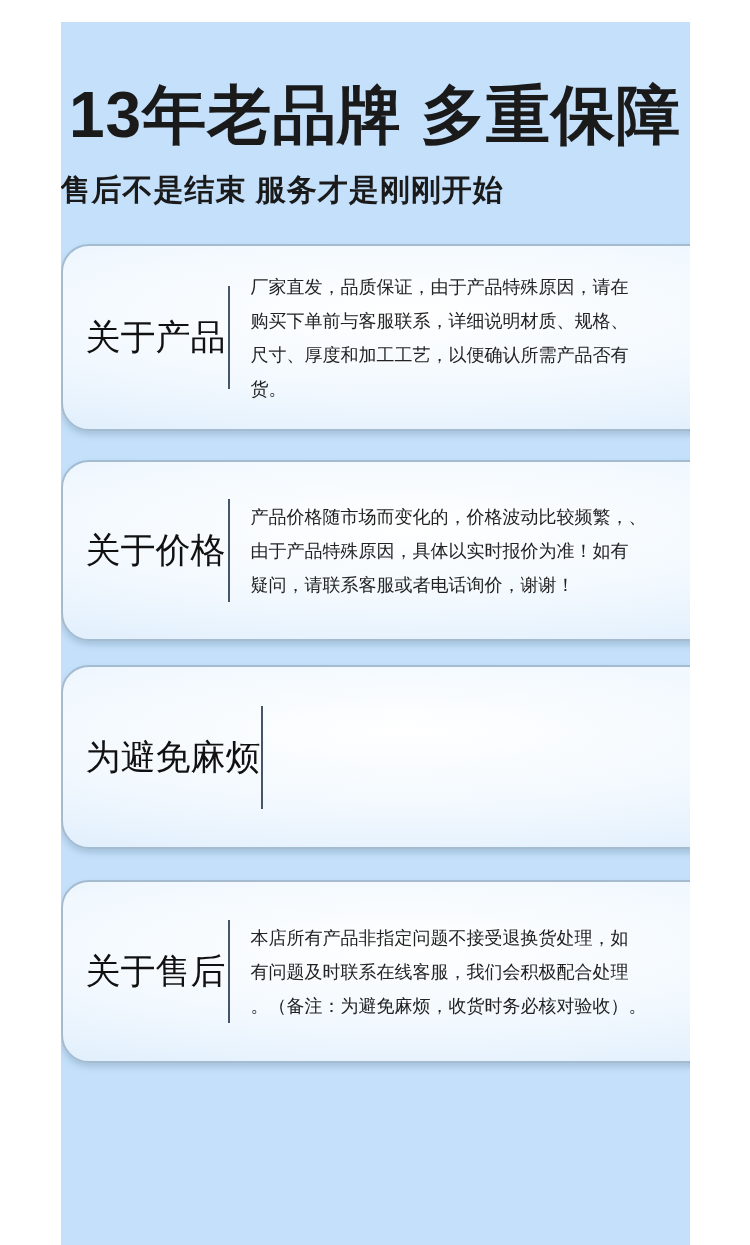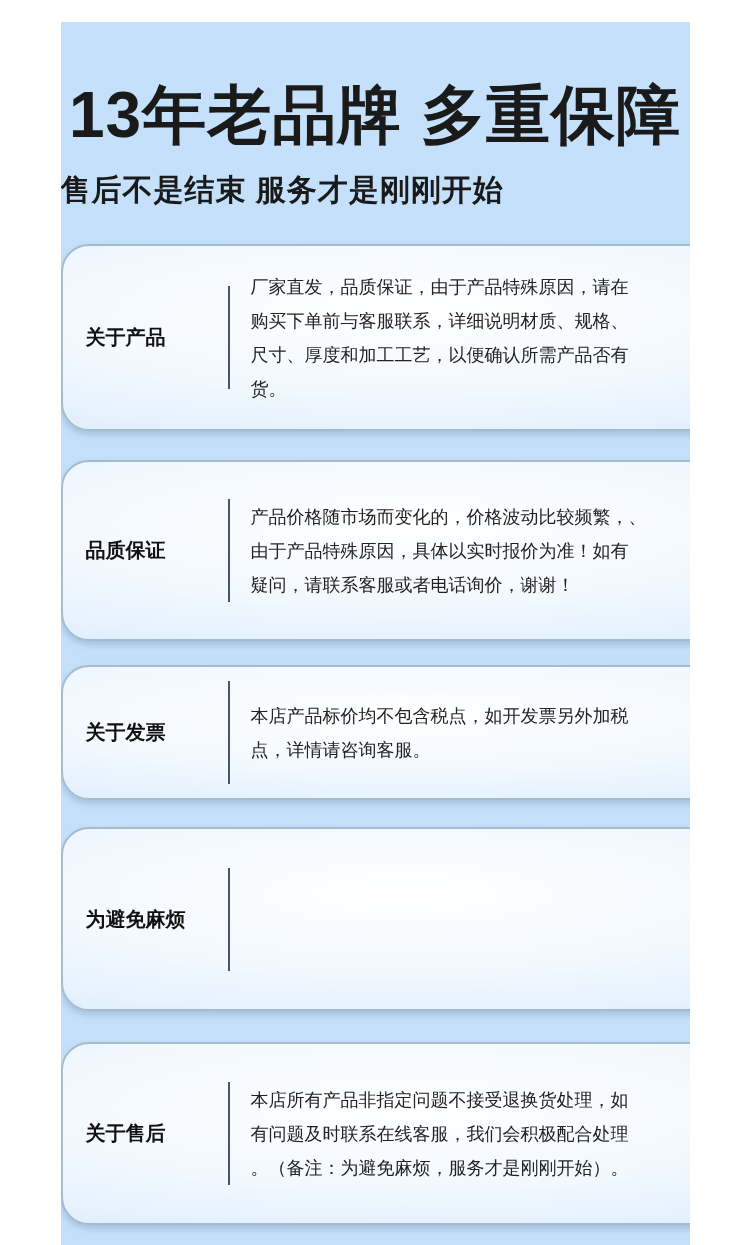--- a/index.html
+++ b/index.html
@@ -58,22 +58,22 @@
     align-items:center;
     padding:0 20px 0 23px;
   }
   .card-1{height:187px;margin-bottom:29px;}
   .card-2{height:181px;margin-bottom:24px;}
   .card-3{height:135px;margin-bottom:27px;}
   .card-4{height:184px;margin-bottom:31px;}
   .card-5{height:183px;}
   .card-label{
     flex:0 0 142px;
-    font-size:20px;
-    font-weight:700;
+    font-size:35px;
+    font-weight:400;
     color:#111111;
     white-space:nowrap;
   }
   .card-divider{
     flex:0 0 2px;
     width:2px;
     height:103px;
     background:#45566a;
   }
   .card-text{
@@ -98,41 +98,35 @@
     <div class="card card-1">
       <div class="card-label">关于产品</div>
       <div class="card-divider"></div>
       <div class="card-text">厂家直发，品质保证，由于产品特殊原因，请在
 购买下单前与客服联系，详细说明材质、规格、
 尺寸、厚度和加工工艺，以便确认所需产品否有
 货。</div>
     </div>
 
     <div class="card card-2">
-      <div class="card-label">品质保证</div>
+      <div class="card-label">关于价格</div>
       <div class="card-divider"></div>
       <div class="card-text">产品价格随市场而变化的，价格波动比较频繁，、
 由于产品特殊原因，具体以实时报价为准！如有
 疑问，请联系客服或者电话询价，谢谢！</div>
     </div>
 
-    <div class="card card-3">
-      <div class="card-label">关于发票</div>
-      <div class="card-divider"></div>
-      <div class="card-text">本店产品标价均不包含税点，如开发票另外加税
-点，详情请咨询客服。</div>
-    </div>
 
     <div class="card card-4">
       <div class="card-label">为避免麻烦</div>
       <div class="card-divider"></div>
     </div>
 
     <div class="card card-5">
       <div class="card-label">关于售后</div>
       <div class="card-divider"></div>
       <div class="card-text">本店所有产品非指定问题不接受退换货处理，如
 有问题及时联系在线客服，我们会积极配合处理
-。（备注：为避免麻烦，服务才是刚刚开始）。</div>
+。（备注：为避免麻烦，收货时务必核对验收）。</div>
     </div>
 
   </div>
 </div>
 
 </body></html>

